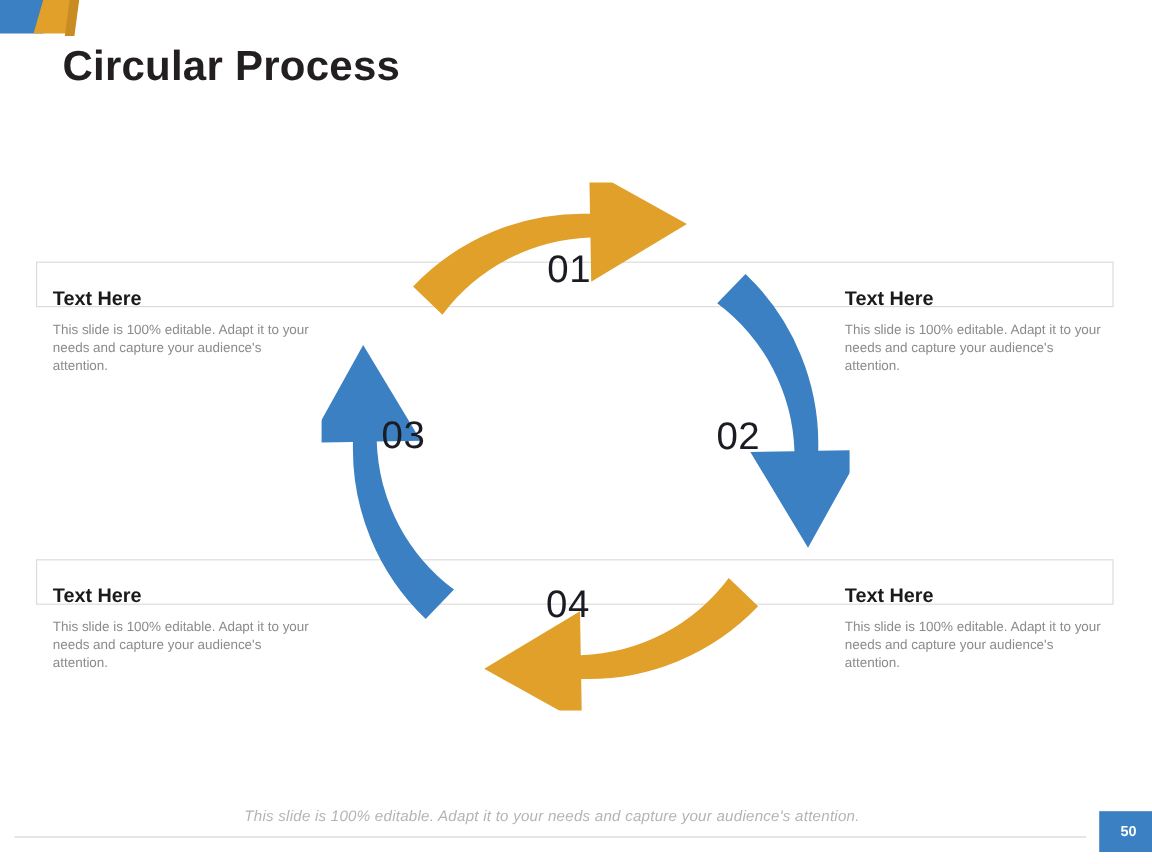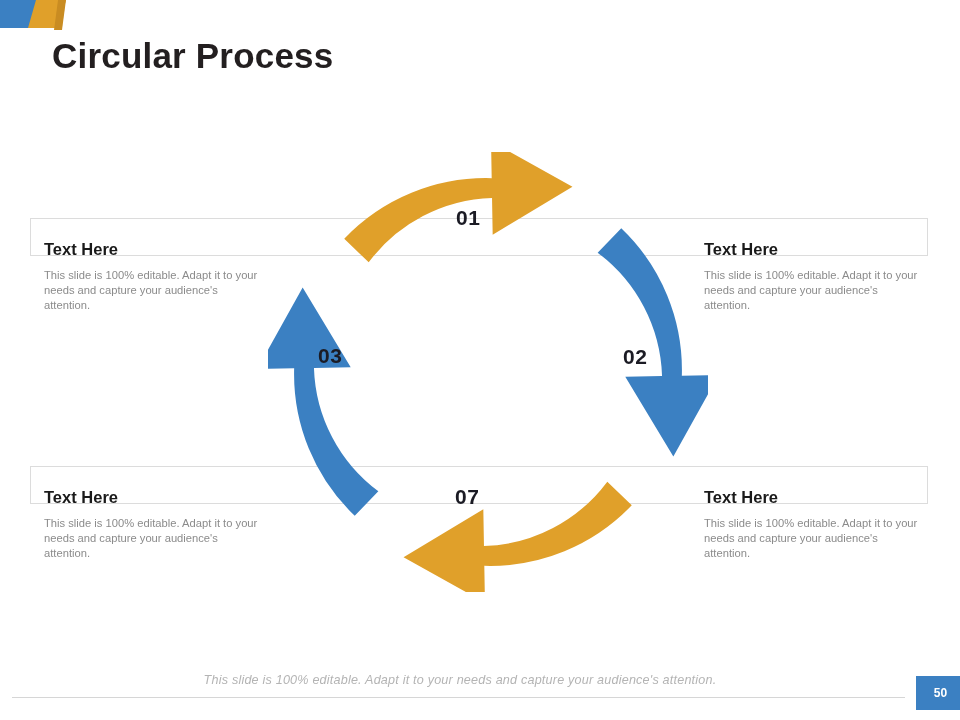--- a/index.html
+++ b/index.html
@@ -88,28 +88,28 @@
   #diagram {
     position: absolute;
     left: 268px;
     top: 152px;
     width: 440px;
     height: 440px;
     z-index: 4;
   }
   .num {
     position: absolute;
-    font-size: 21px;
-    font-weight: 700;
+    font-size: 32px;
+    font-weight: 400;
     color: #1b1b24;
     z-index: 5;
     letter-spacing: 0.5px;
   }
   #num-01 { left: 456px; top: 206px; }
-  #num-02 { left: 623px; top: 345px; }
+  #num-02 { left: 597px; top: 345px; }
   #num-03 { left: 455px; top: 485px; }
   #num-04 { left: 318px; top: 344px; }
 
   
   #footer-note {
     position: absolute;
     left: 0;
     top: 673px;
     width: 920px;
     text-align: center;
@@ -203,21 +203,21 @@
                  L 128 118
                  L 102 92
                  A 160 160 0 0 0 58 224
                  Z" fill="#3b80c2" transform="rotate(314 220 220)"></path>
       </g>
     </svg>
   </div>
 
   <div class="num" id="num-01">01</div>
   <div class="num" id="num-02">02</div>
-  <div class="num" id="num-03">07</div>
+  <div class="num" id="num-03">04</div>
   <div class="num" id="num-04">03</div>
 
   <div class="head-label" id="head-tl">Text Here</div>
   <div class="head-label" id="head-tr">Text Here</div>
   <div class="head-label" id="head-bl">Text Here</div>
   <div class="head-label" id="head-br">Text Here</div>
 
   <div class="body-text" id="body-tl">This slide is 100% editable. Adapt it to your needs and capture your audience's attention.</div>
   <div class="body-text" id="body-tr">This slide is 100% editable. Adapt it to your needs and capture your audience's attention.</div>
   <div class="body-text" id="body-bl">This slide is 100% editable. Adapt it to your needs and capture your audience's attention.</div>

